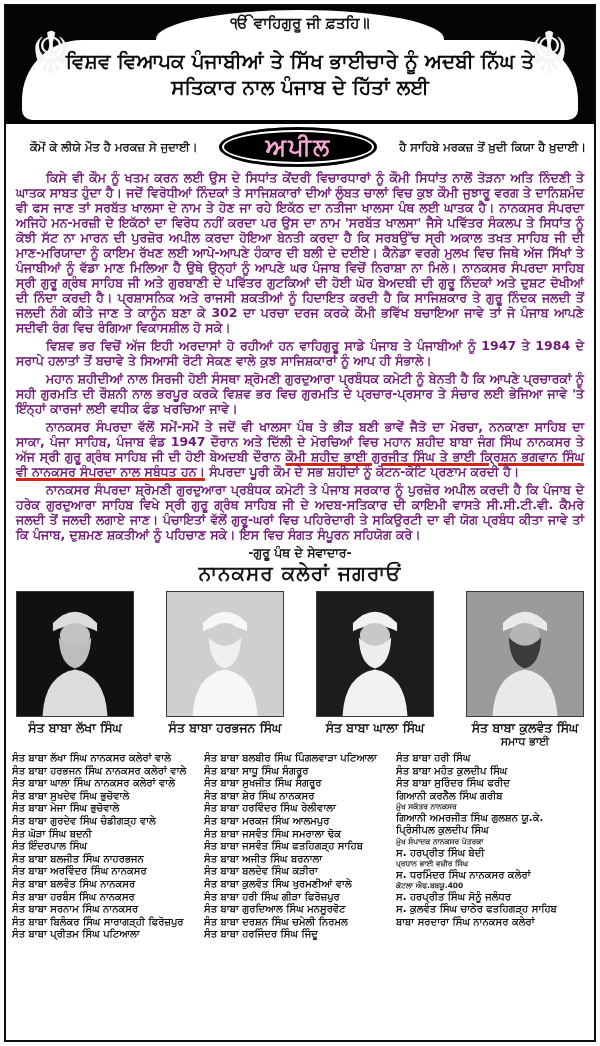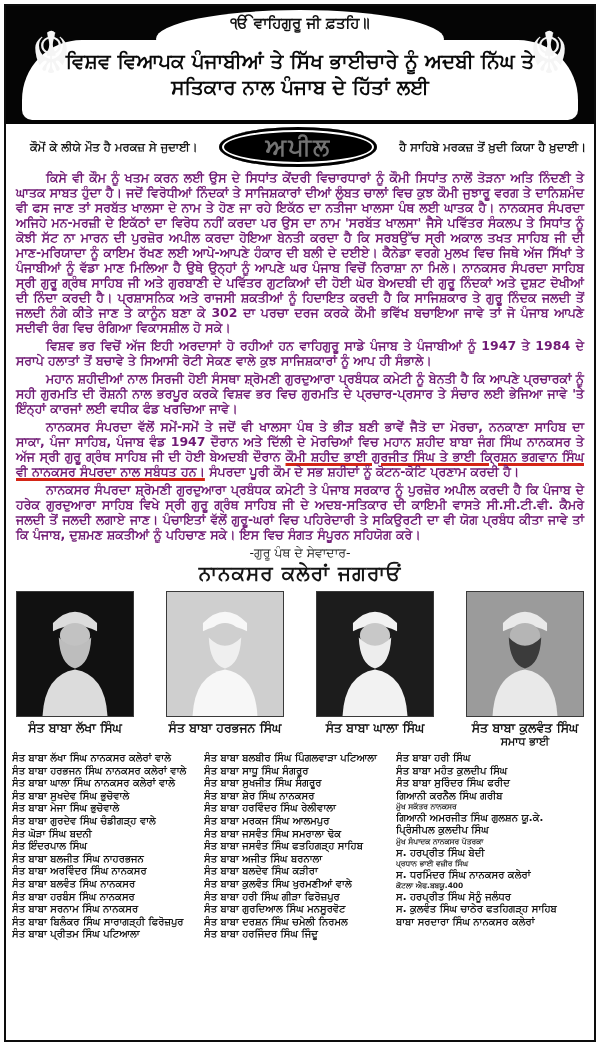--- a/index.html
+++ b/index.html
@@ -19,35 +19,35 @@
   .khanda.left { left:14px; } .khanda.right { right:14px; }
   .invocation { position:absolute; top:8px; left:0; right:0; text-align:center;
                 font-size:15px; font-weight:bold; color:#111; }
   .main-title { position:absolute; top:42px; left:40px; right:40px; text-align:center;
                 font-size:20px; line-height:26px; font-weight:bold; color:#0a0a0a; }
 
   
   .appeal-row { display:flex; align-items:center; justify-content:space-between;
                 padding:3px 8px 2px 24px; height:44px; }
   .verse { font-size:11.5px; font-weight:bold; white-space:nowrap; }
-  .appeal-badge { background:#000; color:#737373; border-radius:50%;
+  .appeal-badge { background:#000; color:#f9a8d4; border-radius:50%;
                   min-width:158px; height:40px; display:flex; align-items:center; justify-content:center;
                   font-size:24px; font-weight:bold; letter-spacing:2px;
                   box-shadow: inset 0 0 0 3px #000, inset 0 0 0 5px #fff; }
 
   
   .bodytext { padding:2px 10px 0 10px; }
   .bodytext p { font-size:12.5px; line-height:15px; font-weight:600; text-align:justify;
                 text-indent:30px; margin-bottom:3px; color:#701a75; }
   .red-underline { text-decoration:underline; text-decoration-color:#d42617;
                    text-decoration-thickness:2.5px; text-underline-offset:2px; }
 
   
   .signature { text-align:center; margin:3px 0 2px 0; }
-  .sig-line1 { font-size:12.5px; font-weight:normal; }
+  .sig-line1 { font-size:12.5px; font-weight:bold; }
   .sig-line2 { font-size:20px; font-weight:bold; letter-spacing:1px; }
 
   
   .photo-row { display:flex; justify-content:space-evenly; align-items:flex-start; padding:4px 6px 0 6px;gap:24px; }
   .photo-cell { width:128px; text-align:center; }
   .photo-frame { width:118px; height:126px; margin:0 auto; border:1px solid #3a3a3a; overflow:hidden; }
   .photo-frame svg { display:block; width:100%; height:100%; }
   .v1 { --bg:#111; --robe:#dcdcdc; --beard:#bdbdbd; --skin:#c2c2c2; }
   .v2 { --bg:#cfcfcf; --robe:#f7f7f7; --beard:#efefef; --skin:#cfcfcf; }
   .v3 { --bg:#1c1c1c; --robe:#f2f2f2; --beard:#ededed; --skin:#c8c8c8; }

